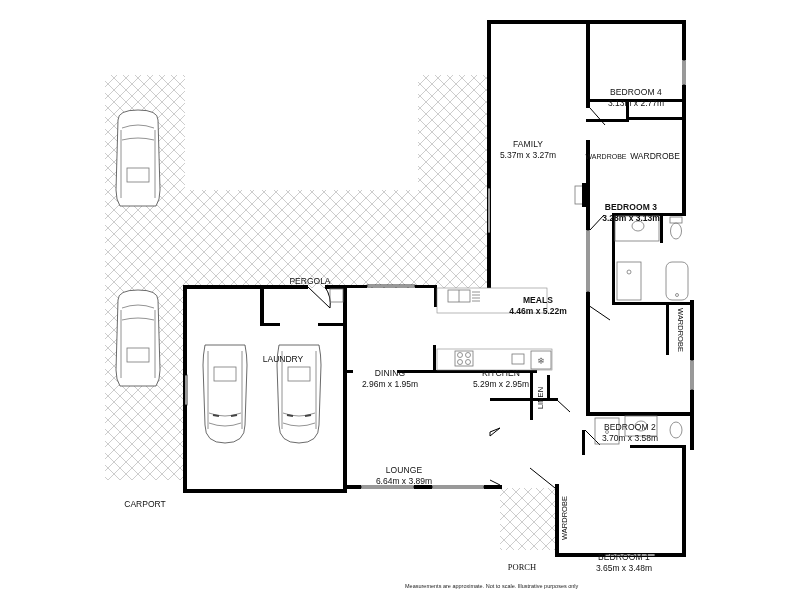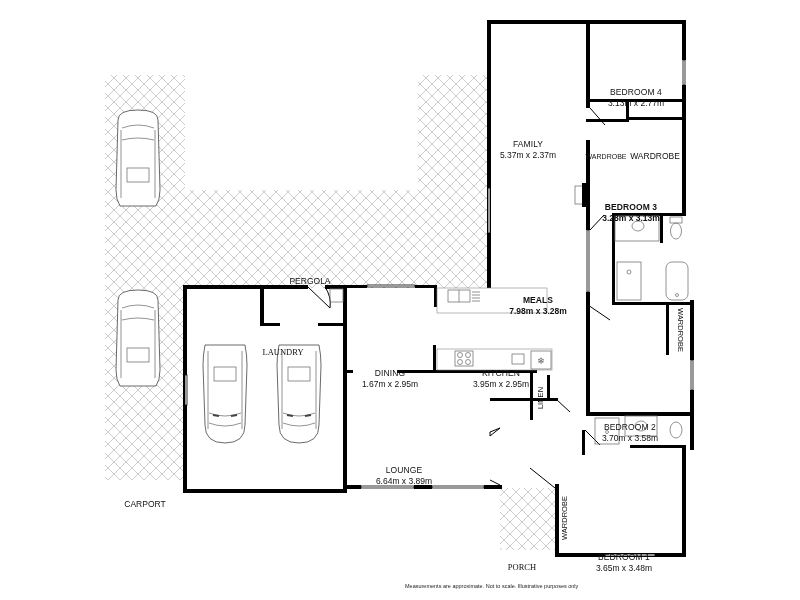--- a/index.html
+++ b/index.html
@@ -200,57 +200,57 @@
   </g>
 
   <g>
     <rect x="575" y="186" width="8" height="18" class="grey"></rect>
     <rect x="582" y="183" width="5" height="24" class="wall"></rect>
   </g>
 </svg>
 
 <div class="lbl" style="left:528px;top:92px;">
   <span class="name">FAMILY</span>
-  <span class="dim">5.37m x 2.37m</span>
+  <span class="dim">5.37m x 3.27m</span>
 </div>
 <div class="lbl" style="left:636px;top:40px;">
   <span class="name">BEDROOM 4</span>
   <span class="dim">3.13m x 2.77m</span>
 </div>
 <div class="lbl" style="left:631px;top:155px;font-weight:bold;">
   <span class="name">BEDROOM 3</span>
   <span class="dim">3.28m x 3.13m</span>
 </div>
 <div class="lbl" style="left:538px;top:248px;font-weight:bold;">
   <span class="name">MEALS</span>
-  <span class="dim">7.98m x 3.28m</span>
+  <span class="dim">4.46m x 5.22m</span>
 </div>
 <div class="lbl" style="left:390px;top:321px;">
   <span class="name">DINING</span>
-  <span class="dim">1.67m x 2.95m</span>
+  <span class="dim">2.96m x 1.95m</span>
 </div>
 <div class="lbl" style="left:501px;top:321px;">
   <span class="name">KITCHEN</span>
-  <span class="dim">3.95m x 2.95m</span>
+  <span class="dim">5.29m x 2.95m</span>
 </div>
 <div class="lbl" style="left:630px;top:375px;">
   <span class="name">BEDROOM 2</span>
   <span class="dim">3.70m x 3.58m</span>
 </div>
 <div class="lbl" style="left:404px;top:418px;">
   <span class="name">LOUNGE</span>
   <span class="dim">6.64m x 3.89m</span>
 </div>
 <div class="lbl" style="left:624px;top:505px;">
   <span class="name">BEDROOM 1</span>
   <span class="dim">3.65m x 3.48m</span>
 </div>
 
 <div class="lbl" style="left:310px;top:229px;">PERGOLA</div>
-<div class="lbl" style="left:283px;top:300px;font-family:Liberation Serif, serif;">LAUNDRY</div>
+<div class="lbl" style="left:283px;top:307px;">LAUNDRY</div>
 <div class="lbl" style="left:145px;top:452px;">CARPORT</div>
 <div class="lbl" style="left:522px;top:515px;font-family:Liberation Serif, serif;">PORCH</div>
 
 <div class="lbl" style="left:606px;top:104px;font-size:7px;">WARDROBE</div>
 <div class="lbl" style="left:655px;top:104px;">WARDROBE</div>
 <div class="vlbl" style="left:680px;top:330px;">WARDROBE</div>
 <div class="vlbl ccw" style="left:564px;top:518px;">WARDROBE</div>
 <div class="vlbl ccw" style="left:540px;top:398px;">LINEN</div>
 
 <div class="footer">Measurements are approximate.  Not to scale.  Illustrative purposes only</div>

